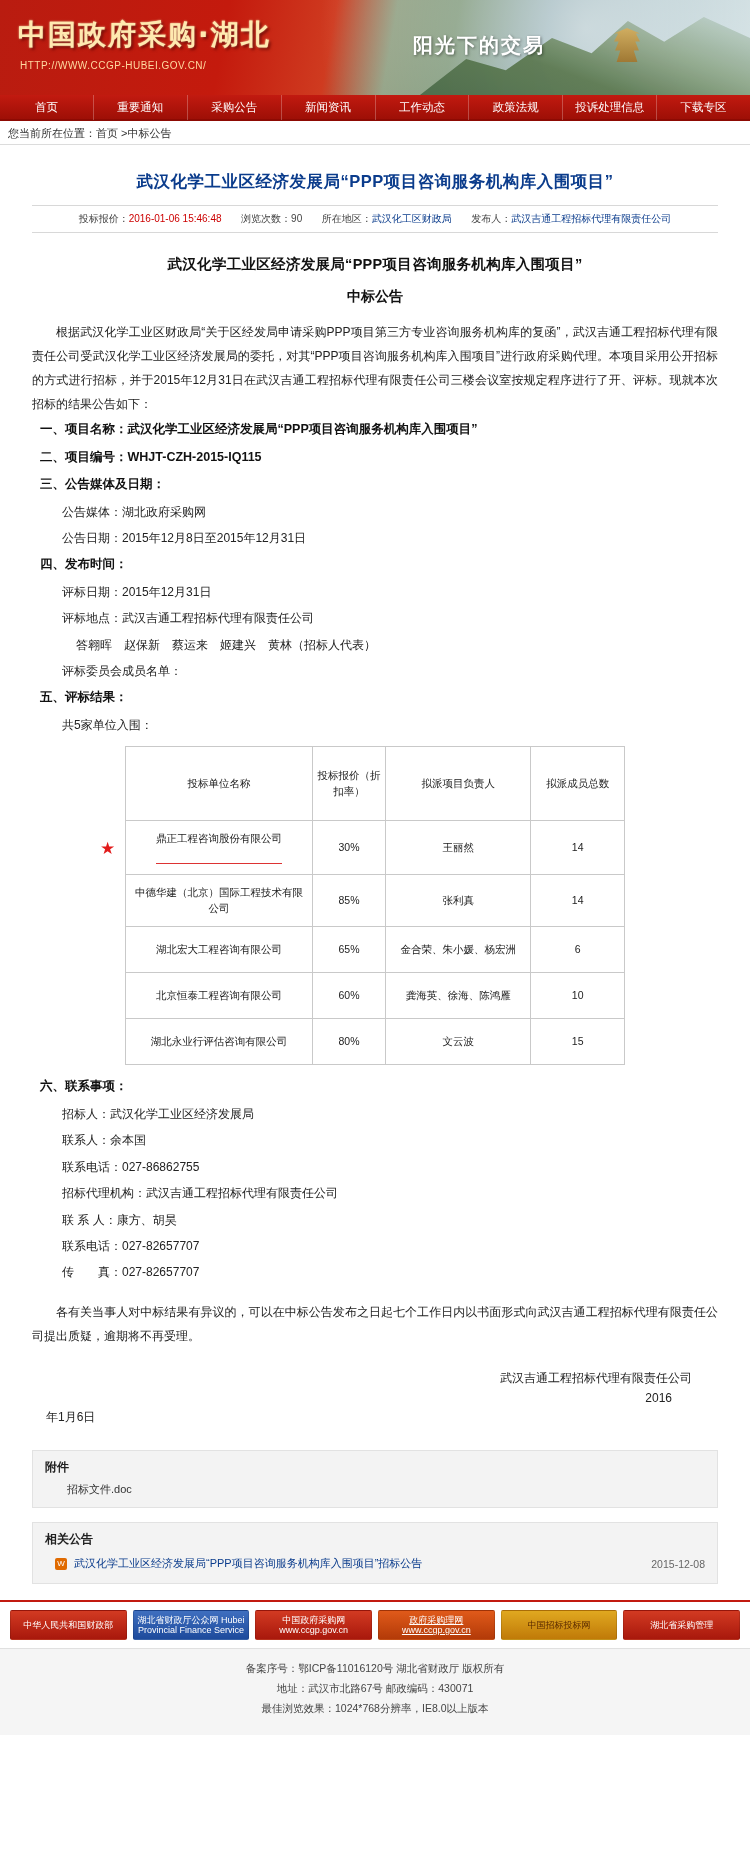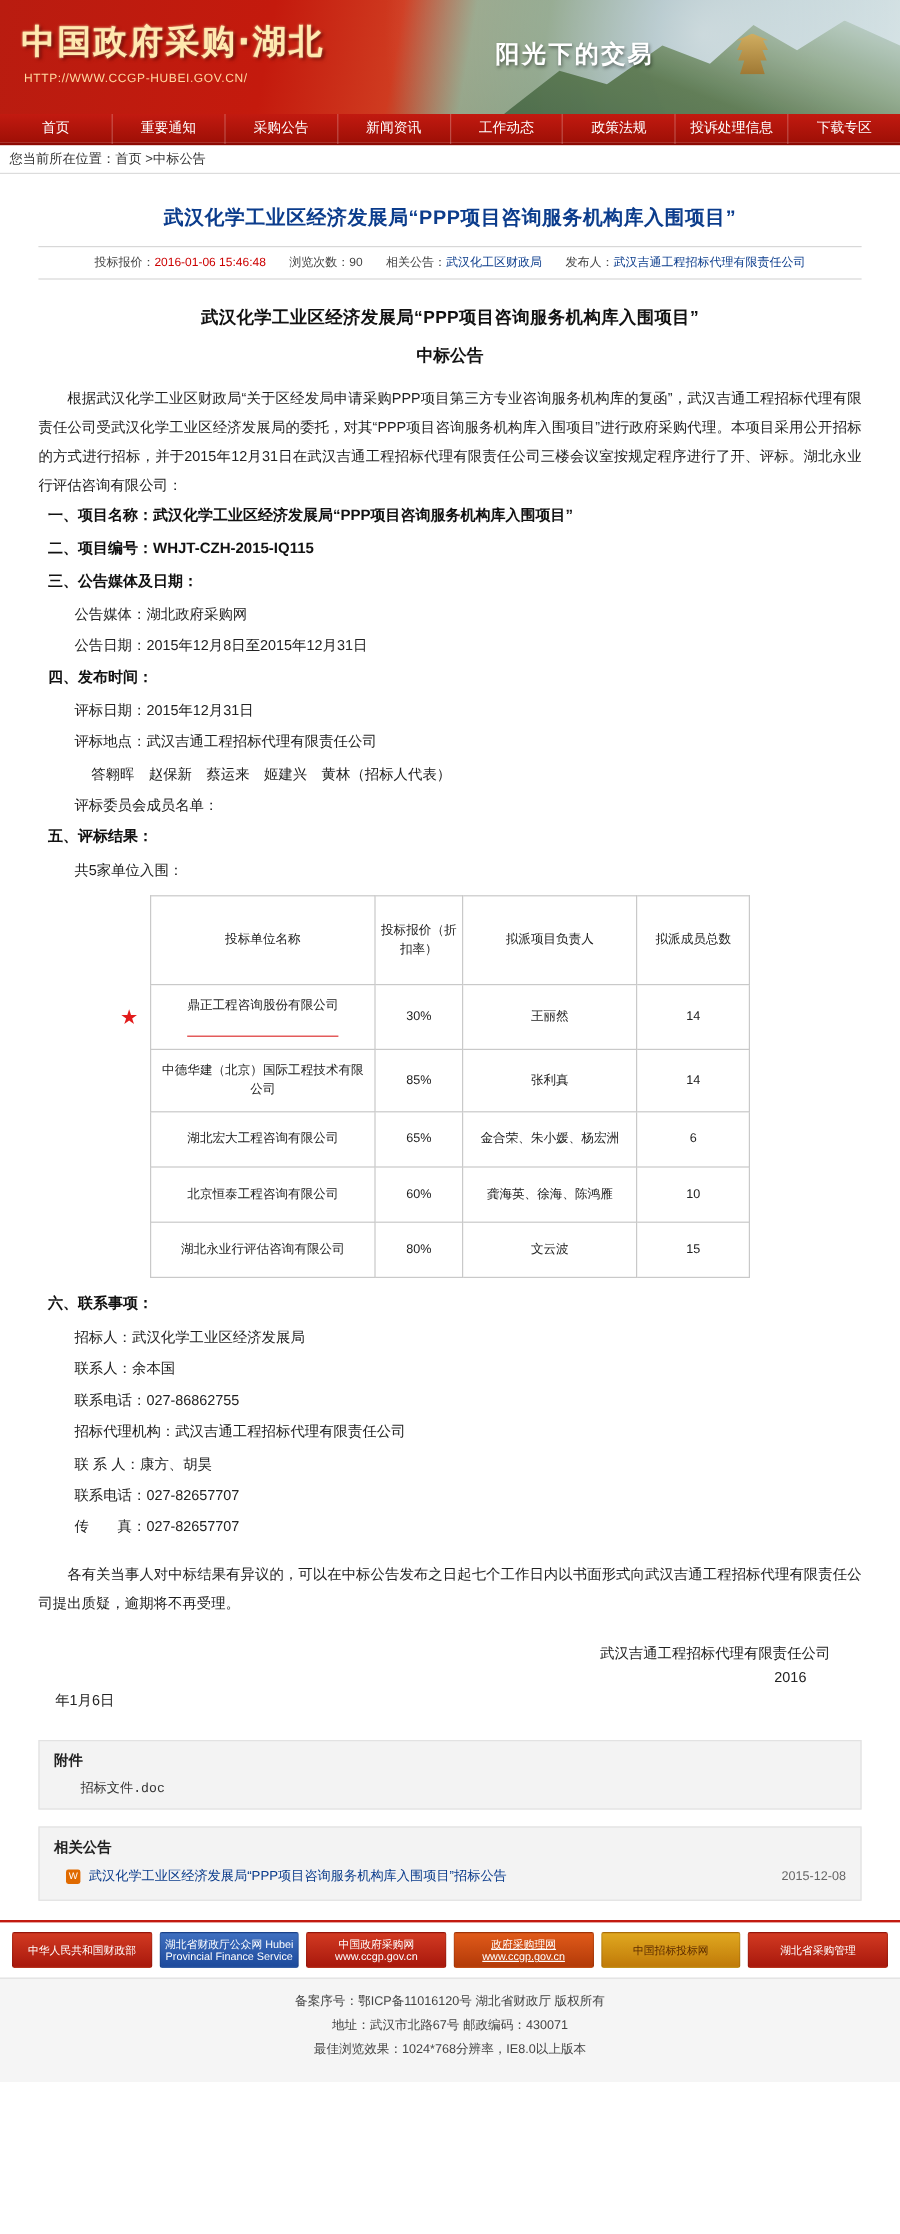--- a/index.html
+++ b/index.html
@@ -209,21 +209,20 @@
     margin-top: 18px;
   }
   .sign2 { text-align: right; padding-right: 60px; font-size: 12px; color:#222; }
   .date-left { font-size: 12px; color:#222; padding-left: 28px; line-height: 2.1; }
 
   
   .panel {
     margin: 20px 14px 0 14px;
     background: #f3f3f3;
     border: 1px solid #e2e2e2;
-    font-family: Liberation Mono, monospace;
   }
   .panel-h {
     font-size: 12px;
     font-weight: bold;
     color: #222;
     padding: 8px 12px 4px 12px;
   }
   .panel-b {
     font-size: 11px;
     color: #333;
@@ -321,29 +320,29 @@
 
   <div class="content-wrap">
 
     <div class="doc-title">武汉化学工业区经济发展局“PPP项目咨询服务机构库入围项目”</div>
 
     <div class="meta-bar">
       <span>投标报价：</span><span class="v">2016-01-06 15:46:48</span>
       <span class="meta-sep"></span>
       <span>浏览次数：</span><span>90</span>
       <span class="meta-sep"></span>
-      <span>相关公告：</span><span class="b">武汉化工区财政局</span>
+      <span>所在地区：</span><span class="b">武汉化工区财政局</span>
       <span class="meta-sep"></span>
       <span>发布人：</span><span class="b">武汉吉通工程招标代理有限责任公司</span>
     </div>
 
     <div class="sub-title">武汉化学工业区经济发展局“PPP项目咨询服务机构库入围项目”</div>
     <div class="sub-title2">中标公告</div>
 
-    <div class="body-text">根据武汉化学工业区财政局“关于区经发局申请采购PPP项目第三方专业咨询服务机构库的复函”，武汉吉通工程招标代理有限责任公司受武汉化学工业区经济发展局的委托，对其“PPP项目咨询服务机构库入围项目”进行政府采购代理。本项目采用公开招标的方式进行招标，并于2015年12月31日在武汉吉通工程招标代理有限责任公司三楼会议室按规定程序进行了开、评标。湖北永业行评估咨询有限公司：</div>
+    <div class="body-text">根据武汉化学工业区财政局“关于区经发局申请采购PPP项目第三方专业咨询服务机构库的复函”，武汉吉通工程招标代理有限责任公司受武汉化学工业区经济发展局的委托，对其“PPP项目咨询服务机构库入围项目”进行政府采购代理。本项目采用公开招标的方式进行招标，并于2015年12月31日在武汉吉通工程招标代理有限责任公司三楼会议室按规定程序进行了开、评标。现就本次招标的结果公告如下：</div>
 
     <div class="sec">一、项目名称：武汉化学工业区经济发展局“PPP项目咨询服务机构库入围项目”</div>
     <div class="sec">二、项目编号：WHJT-CZH-2015-IQ115</div>
 
     <div class="sec">三、公告媒体及日期：</div>
     <div class="line">公告媒体：湖北政府采购网</div>
     <div class="line">公告日期：2015年12月8日至2015年12月31日</div>
 
     <div class="sec">四、发布时间：</div>
     <div class="line">评标日期：2015年12月31日</div>

